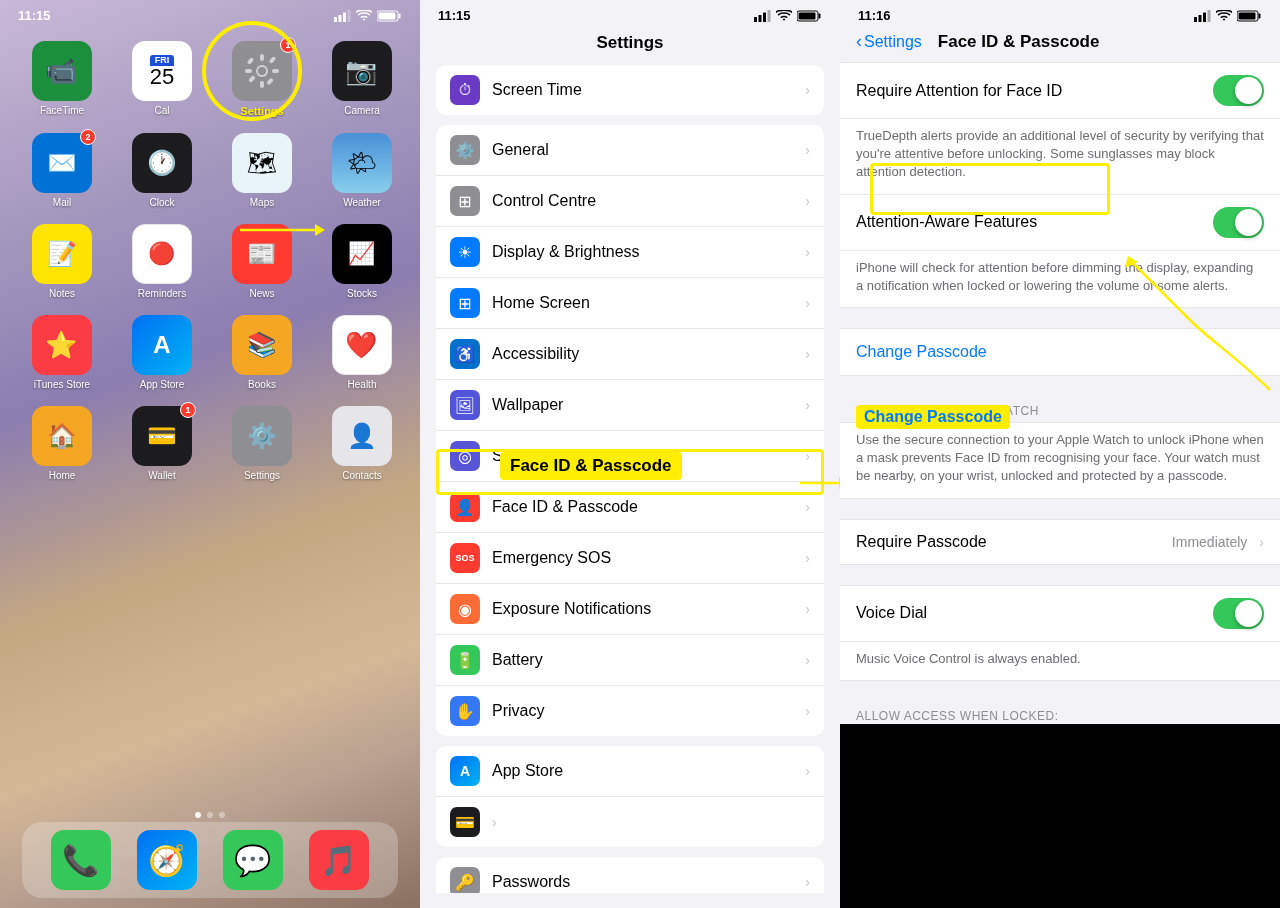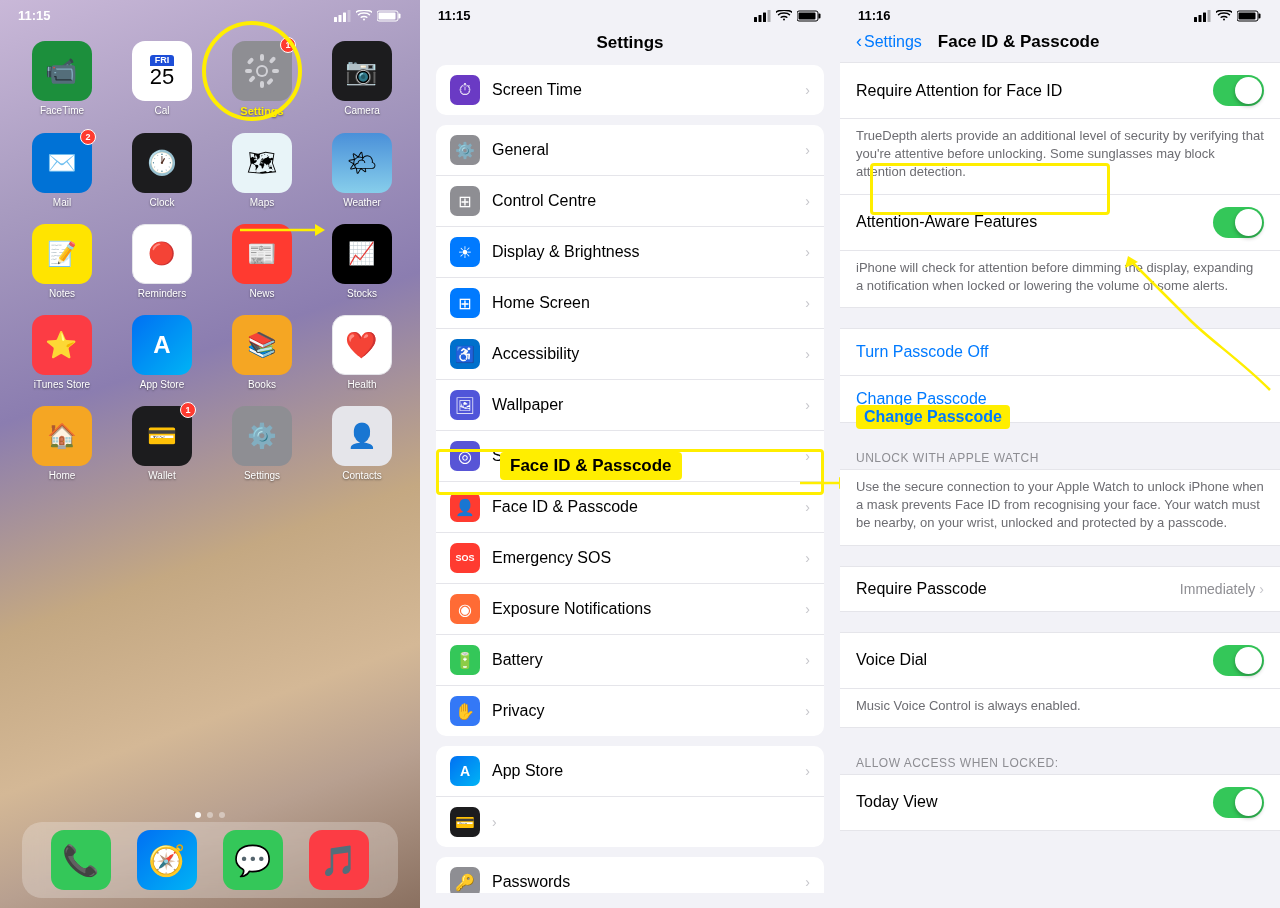--- a/index.html
+++ b/index.html
@@ -224,21 +224,21 @@
     .highlight-box {
       position: absolute;
       border: 3px solid #ffee00;
       z-index: 20;
       pointer-events: none;
     }
 
     
     .panel-faceid {
       flex: 1;
-      height: 908px;
+      height: 724px;
       background: #f2f2f7;
       position: relative;
       overflow: hidden;
     }
     .panel-faceid .status-bar { color: #000; background: #f2f2f7; }
     .panel-faceid .status-icons svg { fill: #000; }
 
     .nav-bar {
       display: flex;
       align-items: center;
@@ -748,36 +748,33 @@
         <span class="faceid-row-label">Attention-Aware Features</span>
         <div class="toggle on">
           <div class="toggle-knob"></div>
         </div>
       </div>
       <div class="faceid-desc" style="border-bottom:none;">iPhone will check for attention before dimming the display, expanding a notification when locked or lowering the volume of some alerts.</div>
     </div>
 
     <div class="faceid-section">
       <div class="faceid-link-row">
-        <span class="faceid-link-text">Turn Passcode Off</span>
-      </div>
-      <div class="faceid-link-row">
         <span class="faceid-link-text">Change Passcode</span>
       </div>
     </div>
 
     <div class="section-header">UNLOCK WITH APPLE WATCH</div>
     <div class="faceid-section">
       <div class="faceid-desc" style="border-bottom:none;">Use the secure connection to your Apple Watch to unlock iPhone when a mask prevents Face ID from recognising your face. Your watch must be nearby, on your wrist, unlocked and protected by a passcode.</div>
     </div>
 
     <div class="faceid-section">
       <div class="faceid-row">
         <span class="faceid-row-label">Require Passcode</span>
-        <div style="display:flex;align-items:center;gap:4px;margin-left:48px;">
+        <div style="display:flex;align-items:center;gap:12px;margin-left:48px;">
           <span class="faceid-row-sublabel">Immediately</span>
           <span style="color:#c7c7cc;font-size:14px;">›</span>
         </div>
       </div>
     </div>
 
     <div class="faceid-section">
       <div class="faceid-row">
         <span class="faceid-row-label">Voice Dial</span>
         <div class="toggle on">

